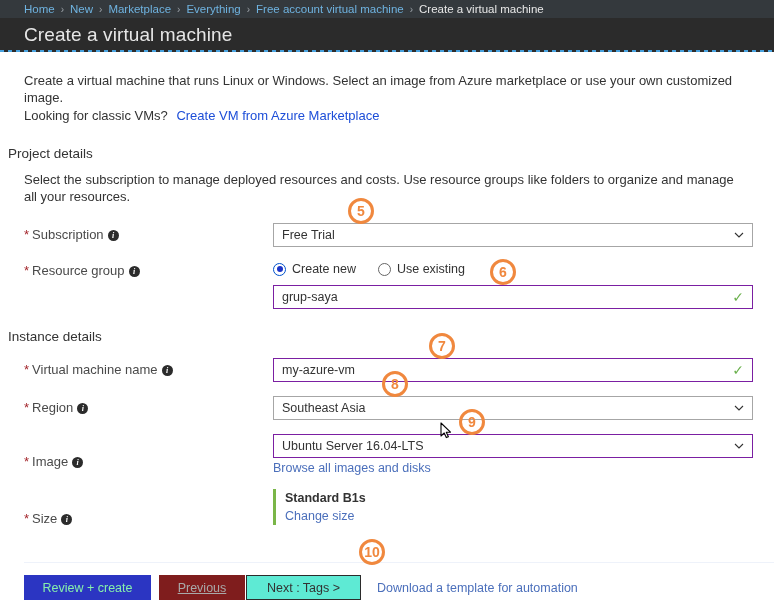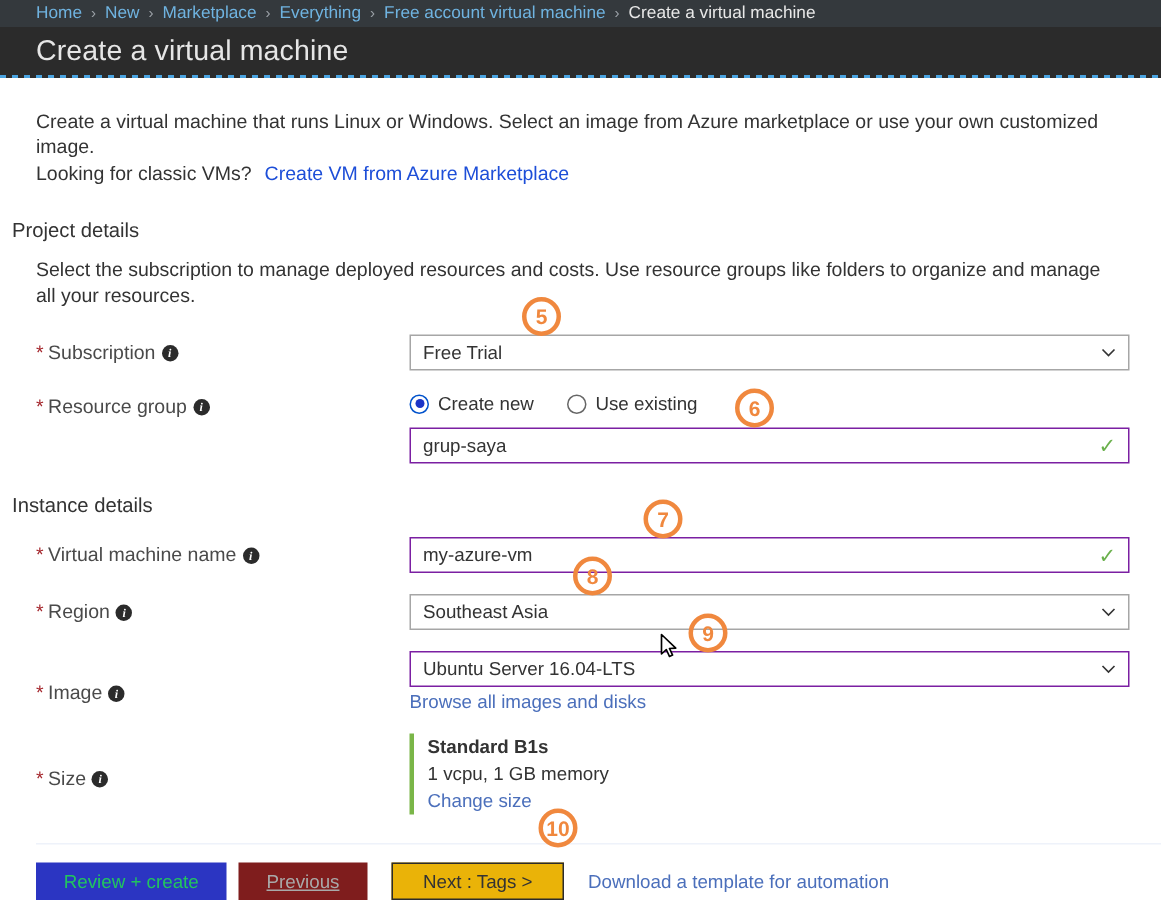--- a/index.html
+++ b/index.html
@@ -261,39 +261,39 @@
     font-size: 12.5px;
     display: inline-flex;
     align-items: center;
     justify-content: center;
     box-sizing: border-box;
     cursor: pointer;
     font-family: "Liberation Sans", sans-serif;
   }
   .btn-primary {
     background: #2b35c2;
-    color: #22c55e;
+    color: #86efac;
     border: none;
     width: 127px;
     text-align: center;
   }
   .btn-disabled {
     background: #7f1d1d;
     color: #a9a9a9;
     border: none;
     width: 86px;
     margin-left: 8px;
     text-decoration: underline;
   }
   .btn-secondary {
-    background: #eab308;
+    background: #5eead4;
     color: #333333;
     border: 1px solid #2b2b2b;
     width: 115px;
-    margin-left: 16px;
+    margin-left: 1px;
   }
   .footer-link {
     margin-left: 16px;
     font-size: 12.5px;
     color: #4b6fbb;
     cursor: pointer;
   }
 
   
   .badge {
@@ -439,21 +439,20 @@
     </div>
   </div>
 
   <div class="form-row" style="margin-top:14px;">
     <div class="lbl" style="padding-top:22px;">
       <span class="req">*</span><span>Size</span><span class="info-icon">i</span>
     </div>
     <div class="field-col">
       <div class="size-panel">
         <div class="size-name">Standard B1s</div>
-        <div class="size-spec">1 vcpu, 1 GB memory</div>
         <a class="sublink" style="margin-top:0;">Change size</a>
       </div>
     </div>
   </div>
 
 </div>
 
 <div class="divider"></div>
 
 <div class="footer">

